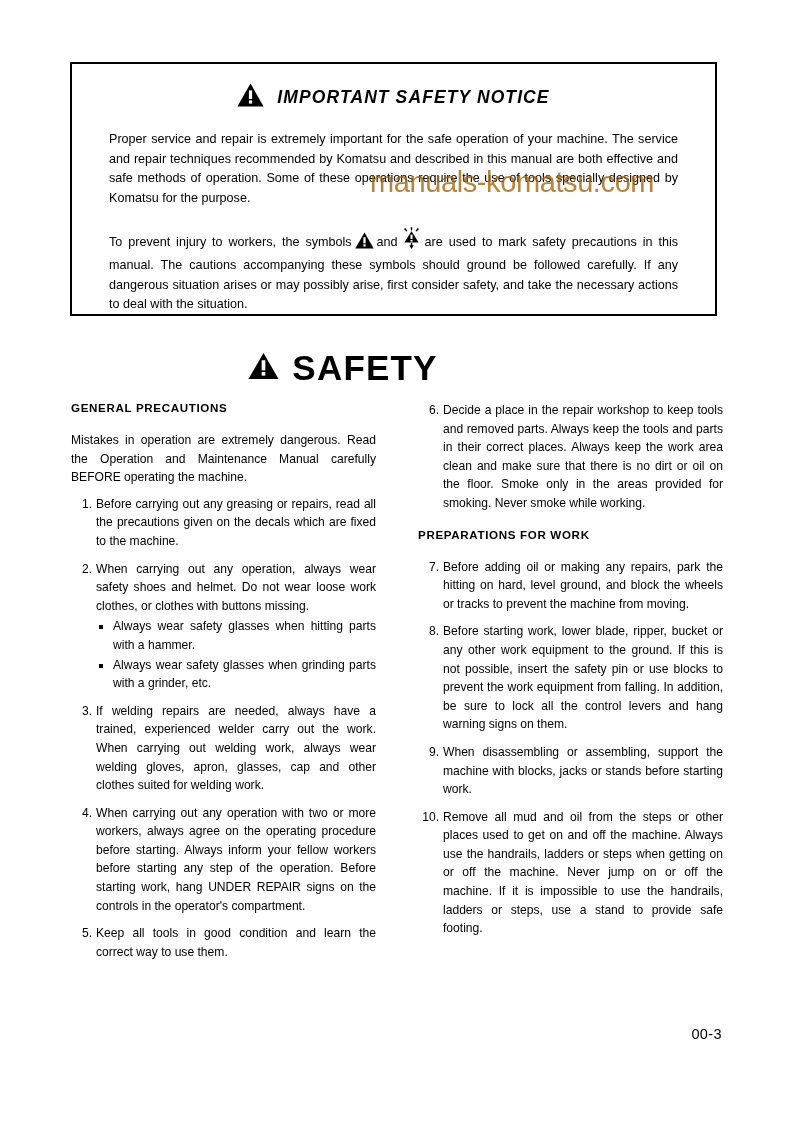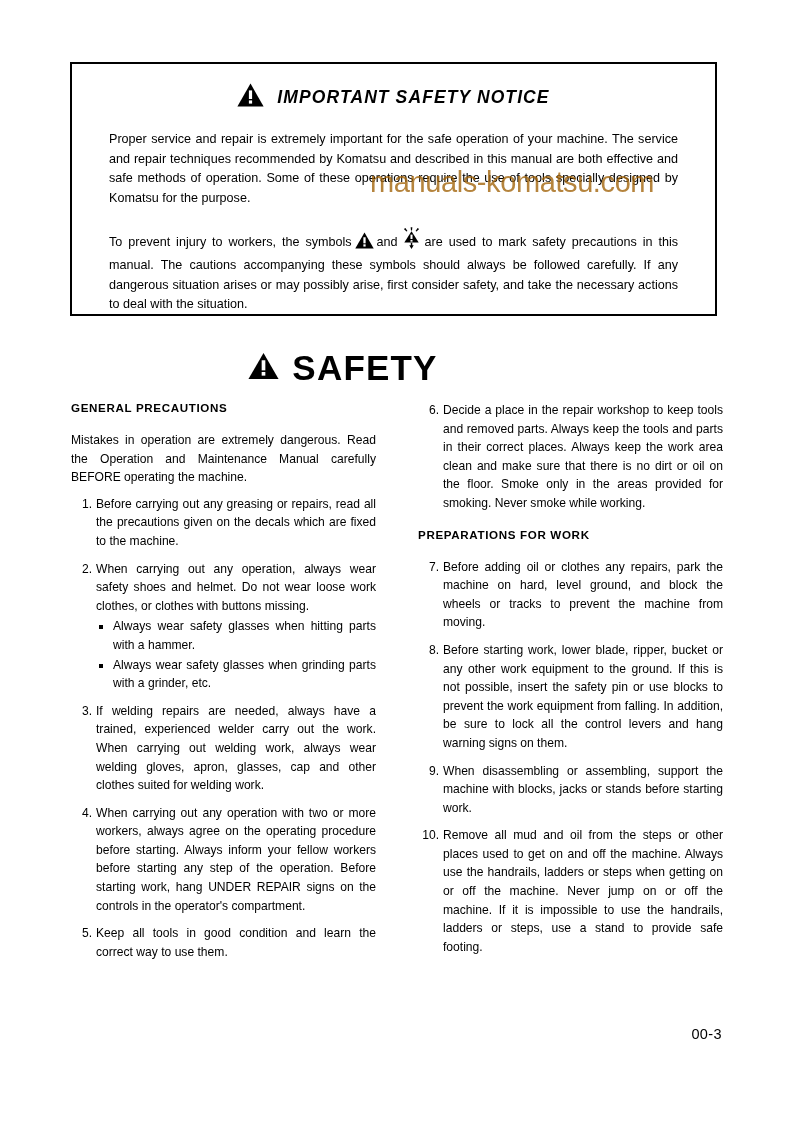--- a/index.html
+++ b/index.html
@@ -233,21 +233,21 @@
               <rect x="11.9" y="17.4" width="3.2" height="3.2" fill="#fff"></rect>
             </svg></span><span>and</span><span class="inline-sym burst-icon"><svg width="21" height="22" viewBox="0 0 24 26" aria-hidden="true">
               <polygon points="12,5.0 20.5,18.2 3.5,18.2" fill="#000"></polygon>
               <rect x="10.8" y="9.0" width="2.4" height="5.2" fill="#fff"></rect>
               <rect x="10.8" y="15.4" width="2.4" height="1.9" fill="#fff"></rect>
               <polygon points="11.0,0.2 13.0,0.2 12.6,4.1 11.4,4.1" fill="#000"></polygon>
               <polygon points="3.0,2.4 4.8,1.3 7.2,4.6 6.0,5.4" fill="#000"></polygon>
               <polygon points="21.0,2.4 19.2,1.3 16.8,4.6 18.0,5.4" fill="#000"></polygon>
               <polygon points="12,26.0 9.4,21.6 14.6,21.6" fill="#000"></polygon>
               <rect x="11.2" y="18.8" width="1.7" height="4.4" fill="#000"></rect>
-            </svg></span><span>are used to mark safety precautions in this manual. The cautions accompanying these symbols should always be followed carefully. If any dangerous situation arises or may possibly arise, first consider safety, and take the necessary actions to deal with the situation.</span></p>
+            </svg></span><span>are used to mark safety precautions in this manual. The cautions accompanying these symbols should ground be followed carefully. If any dangerous situation arises or may possibly arise, first consider safety, and take the necessary actions to deal with the situation.</span></p>
     </div>
   </div>
 
   <div class="watermark">manuals-komatsu.com</div>
 
   <div class="safety-banner">
     <span class="tri-icon">
       <svg width="31" height="28" viewBox="0 0 27 24" aria-hidden="true">
         <polygon points="13.5,0.6 26.6,23.4 0.4,23.4" fill="#000"></polygon>
         <rect x="11.9" y="7.0" width="3.2" height="8.8" fill="#fff"></rect>
@@ -307,21 +307,21 @@
           <p>Decide a place in the repair workshop to keep tools and removed parts. Always keep the tools and parts in their correct places. Always keep the work area clean and make sure that there is no dirt or oil on the floor. Smoke only in the areas provided for smoking. Never smoke while working.</p>
         </li>
       </ol>
 
       <div class="sec-head spaced-top">PREPARATIONS  FOR  WORK</div>
 
       <ol class="numlist">
 
         <li>
           <span class="num">7.</span>
-          <p>Before adding oil or clothes any repairs, park the machine on hard, level ground, and block the wheels or tracks to prevent the machine from moving.</p>
+          <p>Before adding oil or making any repairs, park the hitting on hard, level ground, and block the wheels or tracks to prevent the machine from moving.</p>
         </li>
 
         <li>
           <span class="num">8.</span>
           <p>Before starting work, lower blade, ripper, bucket or any other work equipment to the ground. If this is not possible, insert the safety pin or use blocks to prevent the work equipment from falling. In addition, be sure to lock all the control levers and hang warning signs on them.</p>
         </li>
 
         <li>
           <span class="num">9.</span>
           <p>When disassembling or assembling, support the machine with blocks, jacks or stands before starting work.</p>

